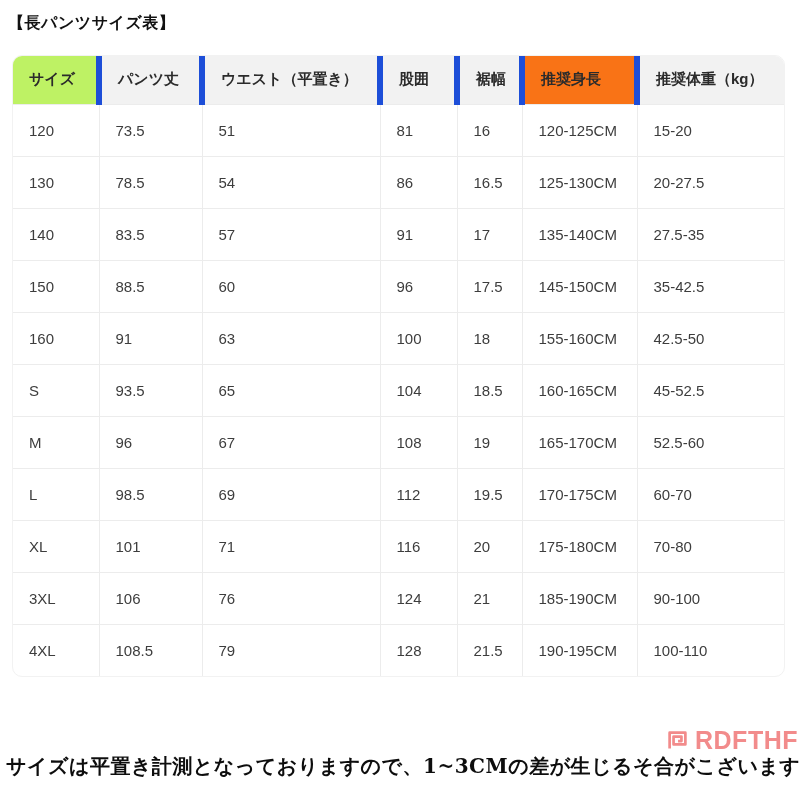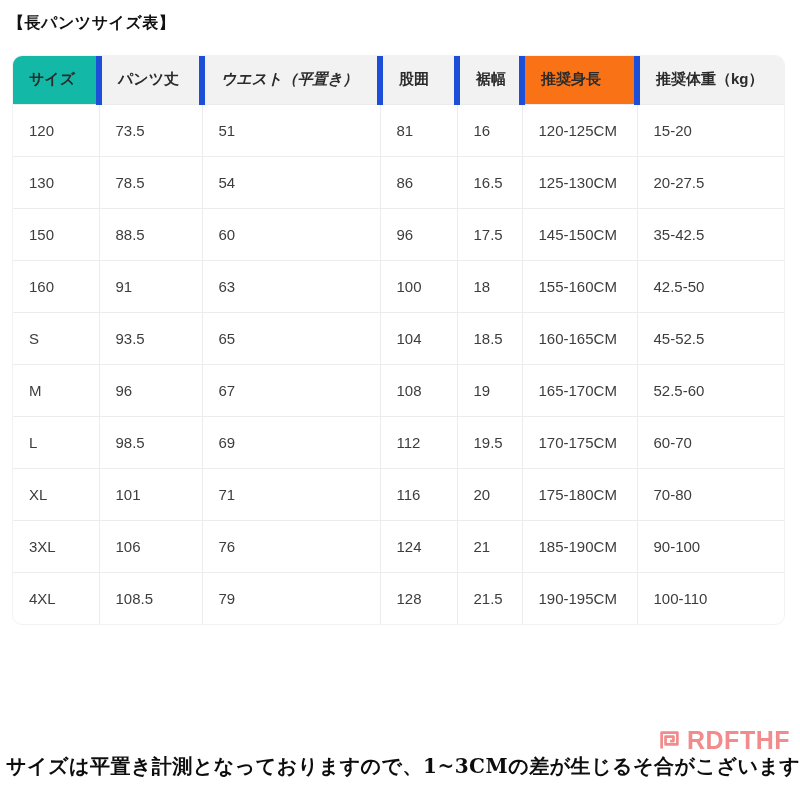--- a/index.html
+++ b/index.html
@@ -21,21 +21,21 @@
   th + th { border-left: 6px solid #1d4ed8; }
   td { height: 52px; text-align: left; padding-left: 16px;
     font-size: 15px; font-weight: 400; color: #3d3d3d;
     border-top: 1px solid #ececec; white-space: nowrap; }
   td + td { border-left: 1px solid #ececec; }
 
   .footer-note { position: absolute; left: 6px; top: 748px; width: 790px;
     font-family: "DejaVu Serif", serif; font-size: 20px; font-weight: 700;
     color: #0d0d0d; letter-spacing: 0.5px; line-height: 36px; white-space: nowrap; }
 
-  .watermark { position: absolute; right: 10px; top: 726px;
+  .watermark { position: absolute; right: 2px; top: 726px;
     display: flex; align-items: center; gap: 4px; color: #f28b8b; }
   .watermark .logo-text { font-size: 25px; font-weight: 700;
     letter-spacing: 0.5px; font-family: "Liberation Sans", sans-serif; }
   .watermark svg { display: block; }
 </style>
 </head>
 <body>
 
 <div class="page">
 
@@ -47,23 +47,23 @@
         <col class="c1">
           <col class="c2">
           <col class="c3">
           <col class="c4">
         <col class="c5">
           <col class="c6">
           <col class="c7">
       </colgroup>
       <thead>
         <tr>
-          <th style="background: #14b8a6;">サイズ</th>
+          <th style="background: #bef264;">サイズ</th>
           <th style="background: rgb(242, 242, 242);">パンツ丈</th>
-          <th style="background: rgb(242, 242, 242); font-style: italic;">ウエスト（平置き）</th>
+          <th style="background: rgb(242, 242, 242);">ウエスト（平置き）</th>
           <th style="background: rgb(242, 242, 242);">股囲</th>
           <th style="background: rgb(242, 242, 242);">裾幅</th>
           <th style="background: #f97316;">推奨身長</th>
           <th style="background: rgb(242, 242, 242); padding-left: 16px;">推奨体重（kg）</th>
         </tr>
       </thead>
       <tbody>
           <tr>
             <td>120</td>
             <td>73.5</td>
@@ -74,20 +74,29 @@
             <td>15-20</td>
           </tr>
           <tr>
             <td>130</td>
             <td>78.5</td>
             <td>54</td>
             <td>86</td>
             <td>16.5</td>
             <td>125-130CM</td>
             <td>20-27.5</td>
+          </tr>
+          <tr>
+            <td>140</td>
+            <td>83.5</td>
+            <td>57</td>
+            <td>91</td>
+            <td>17</td>
+            <td>135-140CM</td>
+            <td>27.5-35</td>
           </tr>
           <tr>
             <td>150</td>
             <td>88.5</td>
             <td>60</td>
             <td>96</td>
             <td>17.5</td>
             <td>145-150CM</td>
             <td>35-42.5</td>
           </tr>

